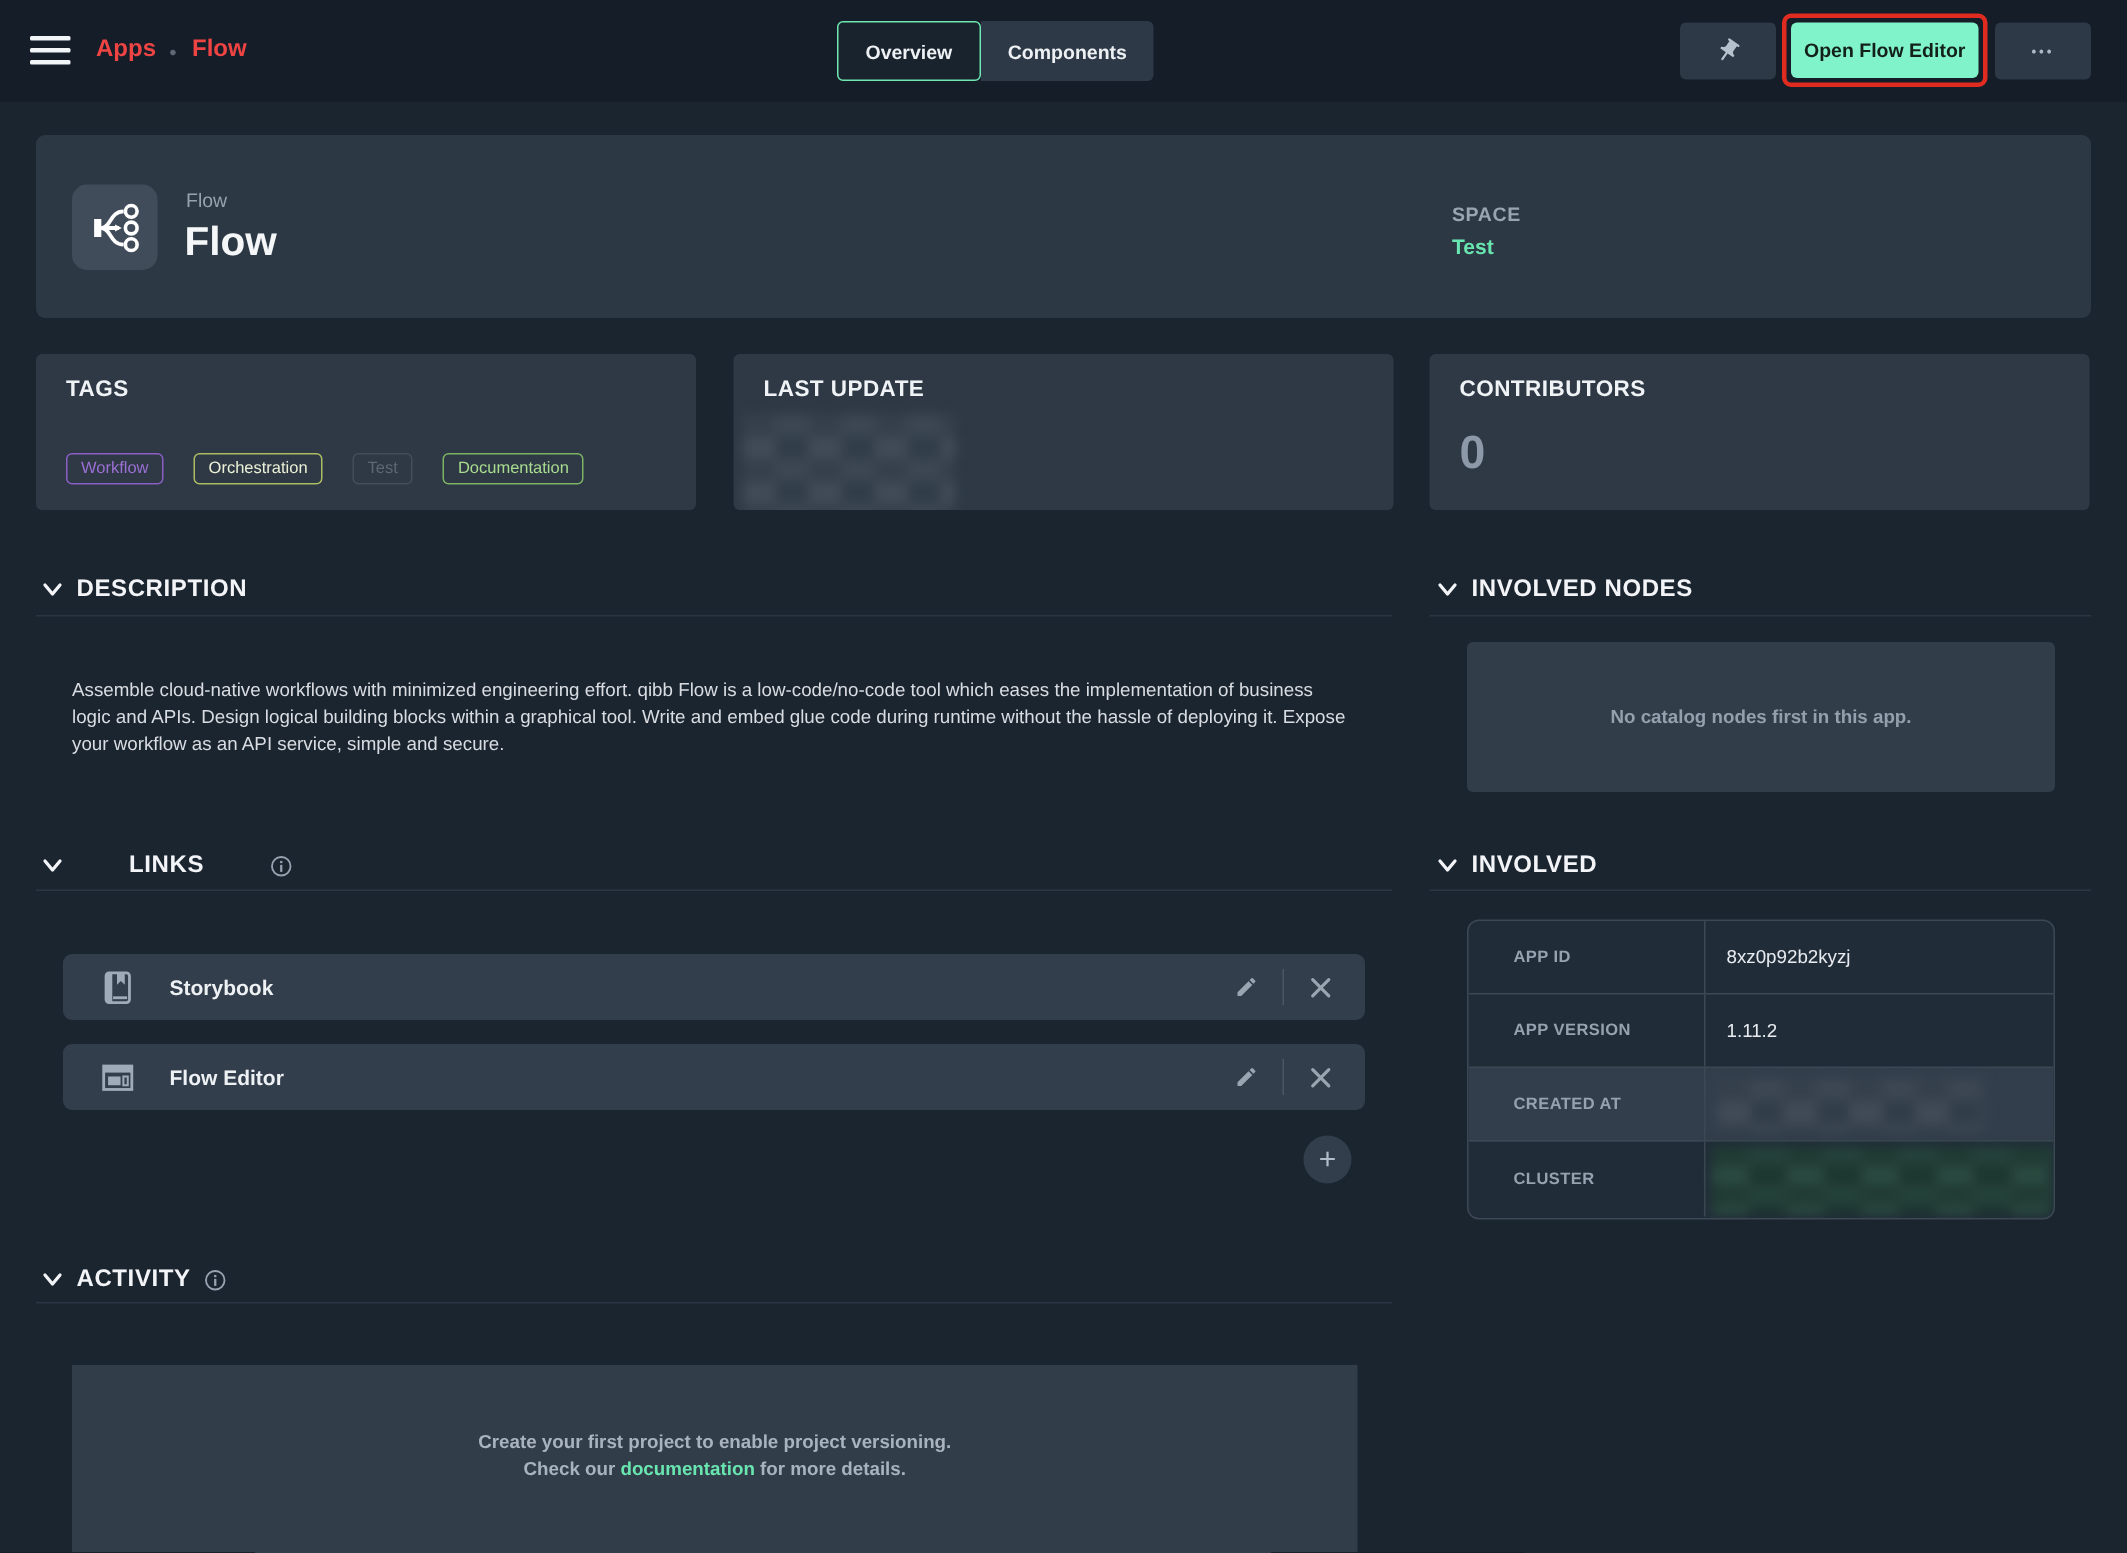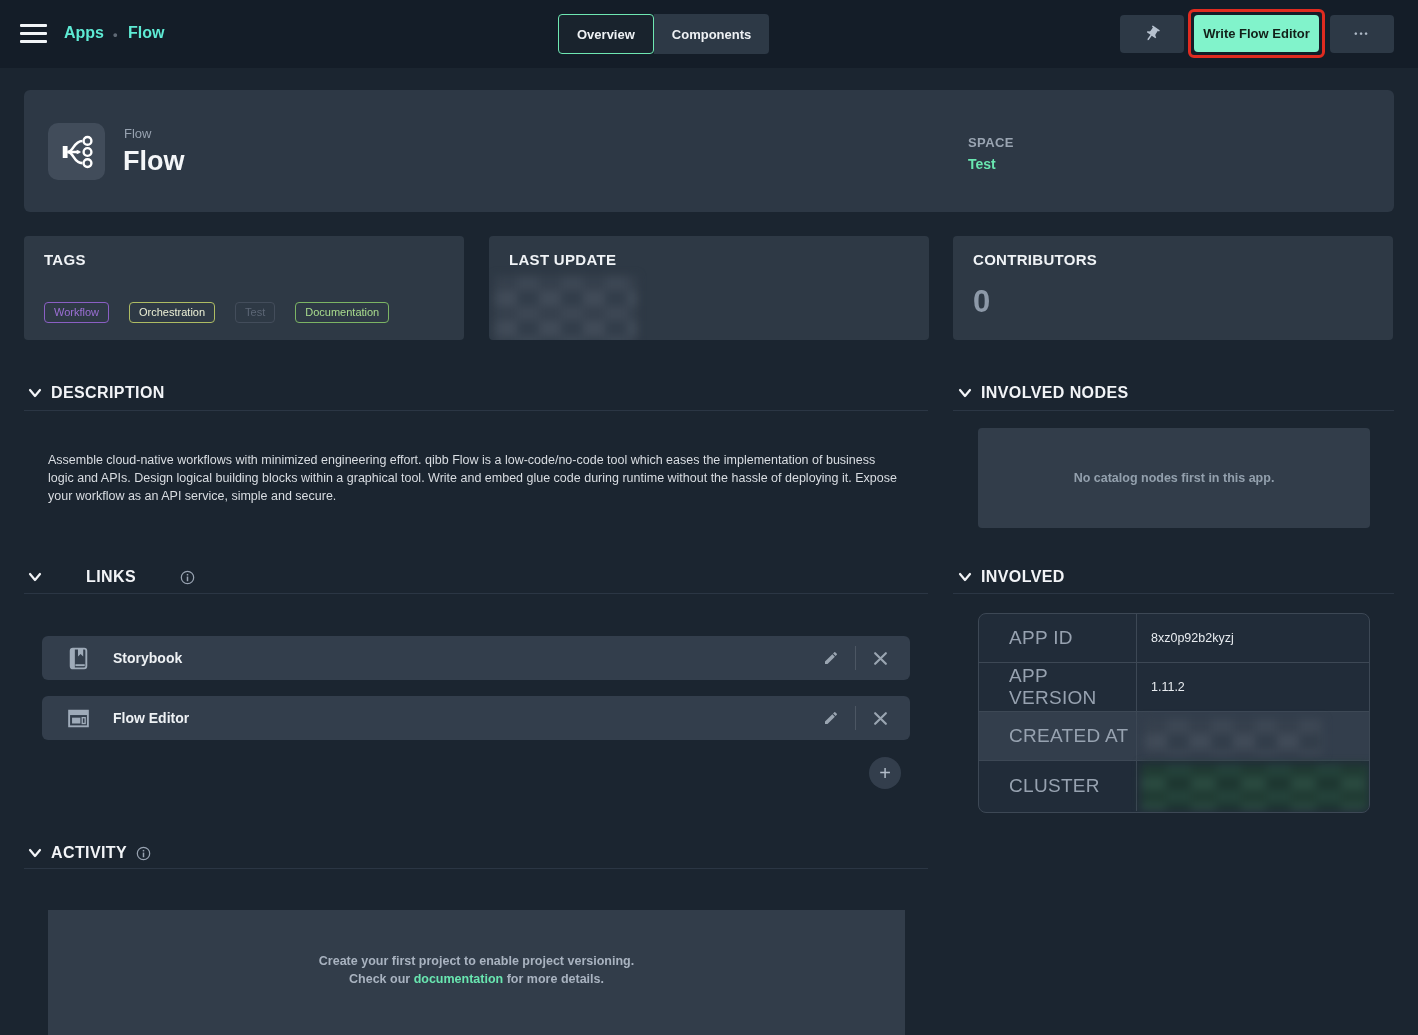--- a/index.html
+++ b/index.html
@@ -6,21 +6,21 @@
   body { background:#10161f; font-family:"Liberation Sans", sans-serif; }
   #app {
     position:relative; width:1418px; height:1035px;
     background:#1b2530; overflow:hidden;
     -webkit-font-smoothing:antialiased;
   }
   
   .topbar { position:absolute; left:0; top:0; width:1418px; height:68px; background:#141d28; }
   .hamburger { position:absolute; left:20px; top:24px; width:27px; height:20px; cursor:pointer; }
   .hamburger span { display:block; height:3px; background:#f2f5f8; border-radius:1px; margin-bottom:5px; }
-  .crumb { position:absolute; top:24px; font-size:16px; font-weight:bold; color:#5eead4; }
+  .crumb { position:absolute; top:24px; font-size:16px; font-weight:bold; color:#ef4444; }
   .crumb-apps { left:64px; }
   .crumb-dot { left:113px; color:#5f6975; font-size:13px; top:27px; }
   .crumb-cur { left:128px; }
   .tabs { position:absolute; left:558px; top:14px; display:flex; }
   .tab { height:40px; padding:0 18px; display:flex; align-items:center; font-size:13px; font-weight:bold; color:#eef1f4; cursor:pointer; }
   .tab-active { background:#19232d; border:1px solid #6ee7b2; border-radius:4px; }
   .tab-idle { background:#2d3946; border-radius:0 4px 4px 0; }
   .sq-btn { position:absolute; top:15px; width:64px; height:38px; background:#2d3946; border-radius:4px; display:flex; align-items:center; justify-content:center; cursor:pointer; }
   .pin-btn { left:1120px; }
   .more-btn { left:1330px; color:#aeb9c6; font-size:9px; letter-spacing:2px; font-weight:bold; }
@@ -61,21 +61,21 @@
   .link-label { margin-left:22px; font-size:14px; font-weight:bold; color:#eef1f4; }
   .row-actions { margin-left:auto; display:flex; align-items:center; margin-right:18px; gap:12px; }
   .icon-btn { width:24px; height:24px; display:flex; align-items:center; justify-content:center; cursor:pointer; }
   .v-sep { width:1px; height:24px; background:#4c5663; }
   .add-btn { position:absolute; left:869px; top:757px; width:32px; height:32px; border-radius:50%; background:#333e4c; border:none; color:#b3bdca; font-size:20px; line-height:1; cursor:pointer; font-family:inherit; }
   
   .details-table { position:absolute; left:978px; top:613px; width:392px; height:200px; background:#212c39; border:1px solid #3d4855; border-radius:8px; overflow:hidden; }
   .d-row { position:relative; height:49px; border-bottom:1px solid #3d4855; display:flex; align-items:center; }
   .d-row:last-child { border-bottom:none; height:50px; }
   .d-row-alt { background:#333e4c; }
-  .d-label { width:157px; padding-left:30px; font-size:19px; font-weight:normal; color:#97a2b0; letter-spacing:.3px; }
+  .d-label { width:157px; padding-left:30px; font-size:11px; font-weight:bold; color:#97a2b0; letter-spacing:.3px; }
   .d-cell { position:relative; flex:1; height:100%; border-left:1px solid #3d4855; display:flex; align-items:center; padding-left:14px; font-size:12.5px; color:#e8ecf0; }
   .createdat-redact { position:absolute; left:8px; top:7px; width:178px; height:36px; }
   .cluster-redact { position:absolute; left:4px; top:3px; width:228px; height:46px; }
   
   .activity-card { position:absolute; left:48px; top:910px; width:857px; height:125px; background:#323d4a; display:flex; flex-direction:column; align-items:center; padding-top:44px; gap:4px; }
   .act-line { font-size:12.5px; font-weight:bold; color:#a9b3c0; }
   .act-link { color:#69e6b0; cursor:pointer; }
 </style>
 </head>
 <body>
@@ -99,21 +99,21 @@
 
     <div class="sq-btn pin-btn">
       <span style="display:flex;transform:rotate(35deg);">
         <svg width="18" height="18" viewBox="0 0 24 24">
             <path fill="#b6c1ce" d="M16 9V4h1a1 1 0 0 0 0-2H7a1 1 0 0 0 0 2h1v5c0 1.66-1.34 3-3 3v2h5.97v7l1 1 1-1v-7H19v-2c-1.66 0-3-1.34-3-3z"></path>
           </svg>
       </span>
     </div>
 
     <div class="highlight-box">
-      <button class="open-editor-btn">Write Flow Editor</button>
+      <button class="open-editor-btn">Open Flow Editor</button>
     </div>
 
     <div class="sq-btn more-btn">
       <span>•••</span>
     </div>
   </div>
 
   <div class="header-card">
     <div class="app-tile">
       <svg width="36" height="36" viewBox="0 0 24 24">

